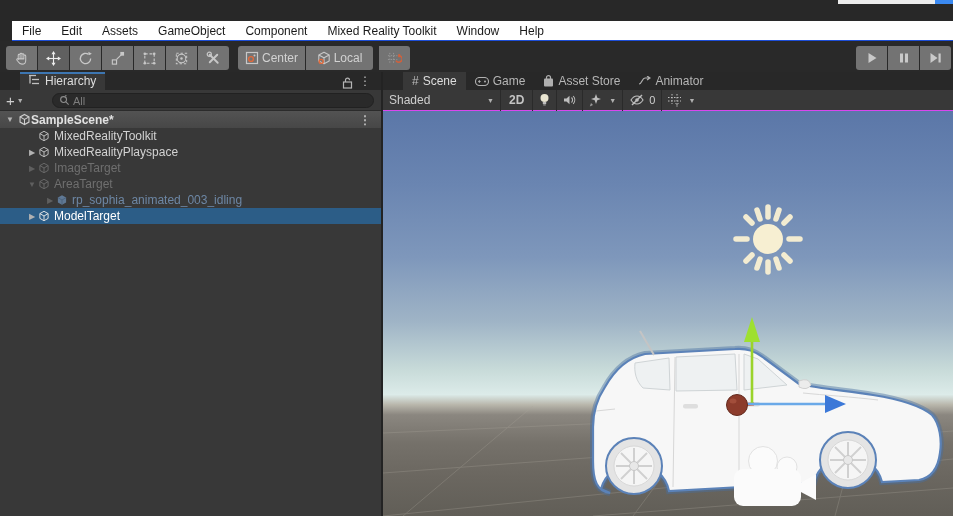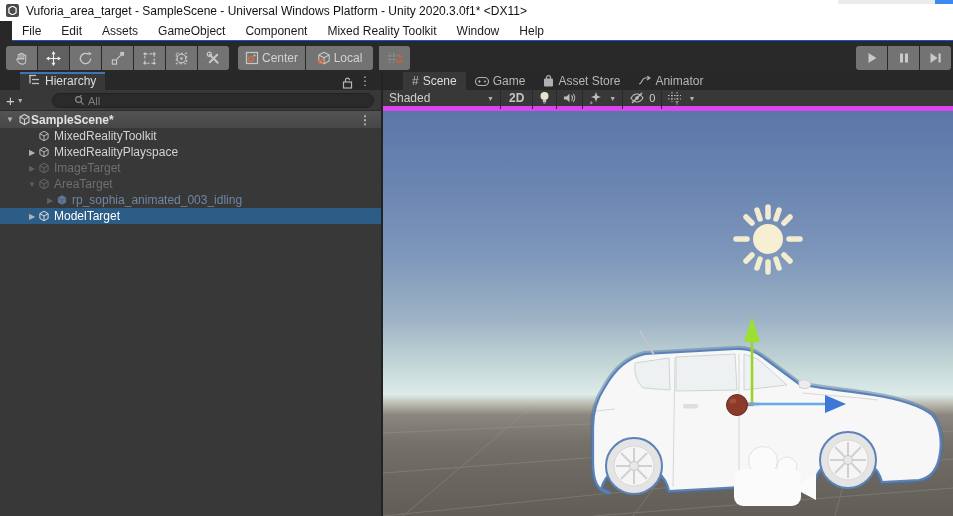--- a/index.html
+++ b/index.html
@@ -39,41 +39,41 @@
   .tab.active { background:#383838; color:#dedede;margin-left:20px; }
   .tab.focus-line { box-shadow:inset 0 2px 0 #3d76b2; }
 
   
   #h-toolbar { position:absolute; left:0; top:18px; width:100%; height:21px; background:#383838;
                border-bottom:1px solid #2b2b2b; display:flex; align-items:center; }
   #create-button { margin-left:6px; display:flex; align-items:center; color:#cfcfcf; }
   #create-plus { font-size:15px; line-height:1; }
   .dd-arrow { font-size:7px; color:#b0b0b0; margin-left:2px; }
   #h-search { position:absolute; left:52px; top:3px; width:322px; height:15px; background:#2a2a2a;
-              border:1px solid #212121; border-radius:8px; display:flex; align-items:center;justify-content:center; }
+              border:1px solid #212121; border-radius:8px; display:flex; align-items:center; }
   #h-search input { background:transparent; border:none; outline:none; color:#bdbdbd; font-size:11px; width:270px; }
   #h-search input::placeholder { color:#7d7d7d; }
 
   
   #h-tree { position:absolute; left:0; top:39px; width:100%; bottom:0; font-size:12px; color:#d2d2d2; }
   .scene-header { height:17px; background:linear-gradient(#535353,#474747); display:flex; align-items:center;
                   color:#e2e2e2; font-weight:bold; position:relative; }
   .row { height:16px; display:flex; align-items:center; position:relative; }
   .row.selected { background:#2c5d87; color:#ffffff; }
   .row .label { margin-left:4px; white-space:nowrap; }
   .row.dim { color:#6f6f6f; }
   .row.dim-prefab { color:#6d87a5; }
   .expander { width:12px; font-size:8px; color:#b2b2b2; text-align:center; flex:0 0 12px; }
   .expander.dim { color:#5f5f5f; }
   .ind1 { margin-left:26px; } .ind1b { margin-left:38px; } .ind2 { margin-left:44px; }
   .kebab { position:absolute; right:10px; top:0; color:#bdbdbd; font-size:12px; }
 
   
   #s-toolbar { position:absolute; left:0; top:18px; width:100%; height:21px; background:#383838;
-               border-bottom:5px solid #d946ef; display:flex; align-items:center; font-size:12px; color:#cfcfcf; }
+               border-bottom:1px solid #d946ef; display:flex; align-items:center; font-size:12px; color:#cfcfcf; }
   .s-sep { width:1px; height:21px; background:#2a2a2a; }
   .s-ctrl { height:21px; display:flex; align-items:center; padding:0 6px; gap:4px; }
   #draw-mode { width:117px; justify-content:space-between; }
   #btn-2d { padding:0 8px; font-weight:bold; color:#c4c4c4; }
   .count-text { font-size:11px; color:#cfcfcf; }
 
   
   #viewport { position:absolute; left:0; top:39px; width:570px; height:405px; overflow:hidden;
     background:linear-gradient(180deg,
       #5b77a8 0%, #6a85b1 18%, #7e97bb 36%, #9fb4c6 52%, #c8dbd9 64%, #dcebe9 70%,
@@ -81,28 +81,20 @@
   #viewport svg { display:block; }
 
   
   .pb-glyph { fill:#c9c9c9; }
 </style>
 </head>
 <body>
 
 <div id="window">
 
-  <div id="titlebar" class="abs">
-    <div id="unity-app-icon">
-      <svg width="9" height="9" viewBox="0 0 10 10">
-          <path d="M5 0 L9 2.5 L9 7.5 L5 10 L1 7.5 L1 2.5 Z" fill="none" stroke="#fff" stroke-width="1.3"></path>
-        </svg>
-    </div>
-    <span id="title-text">Vuforia_area_target - SampleScene - Universal Windows Platform - Unity 2020.3.0f1* &lt;DX11&gt;</span>
-  </div>
   <div id="corner-strip-light" class="abs"></div>
   <div id="corner-strip-blue" class="abs"></div>
 
   <div id="menubar" class="abs">
     <span class="menu-item">File</span>
     <span class="menu-item">Edit</span>
     <span class="menu-item">Assets</span>
     <span class="menu-item">GameObject</span>
     <span class="menu-item">Component</span>
     <span class="menu-item">Mixed Reality Toolkit</span>

